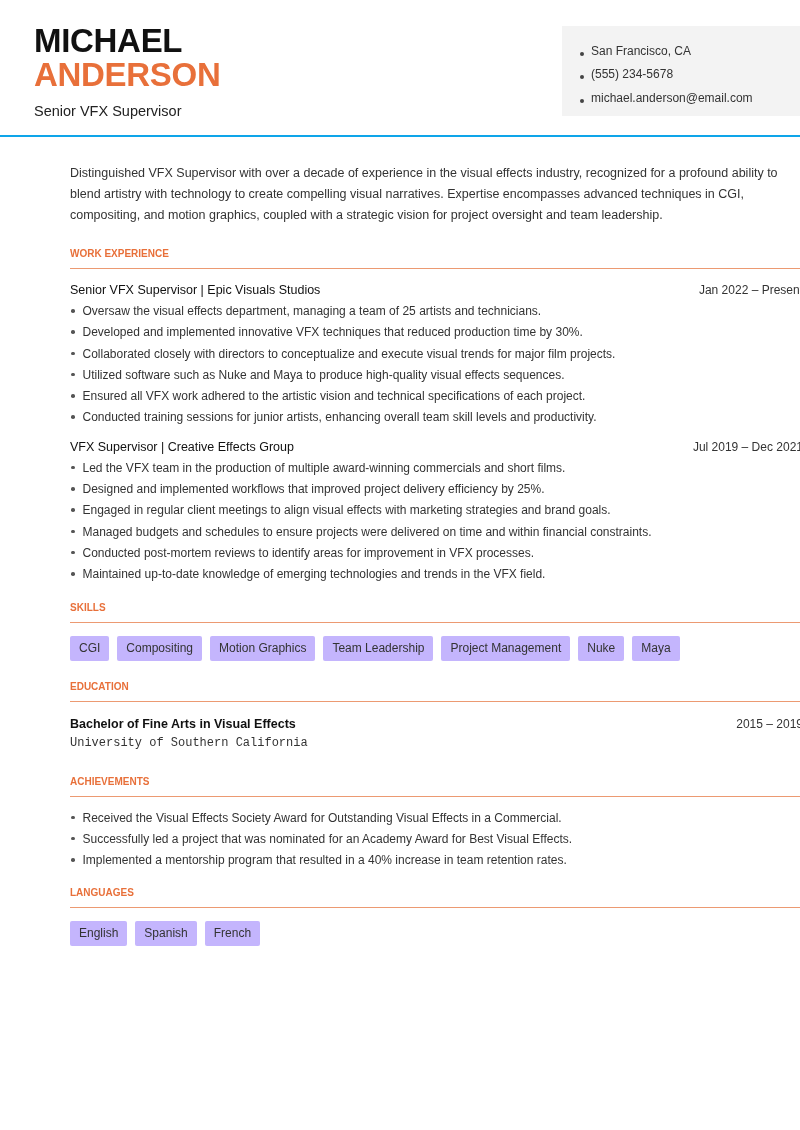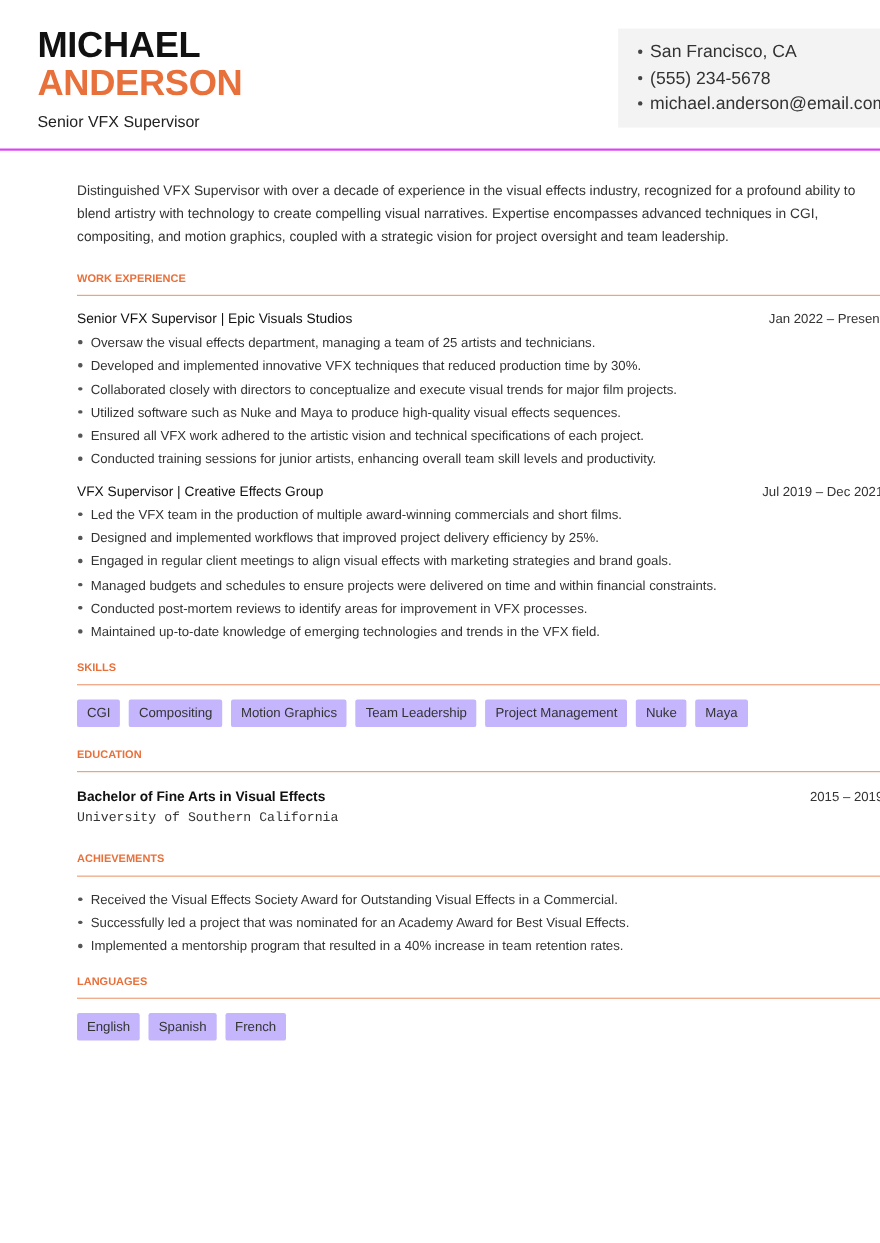--- a/index.html
+++ b/index.html
@@ -1,26 +1,26 @@
 <!DOCTYPE html>
 <html><head>
 <meta charset="utf-8">
 <style>
   * { box-sizing: border-box; margin: 0; padding: 0; }
   html, body { width: 800px; height: 1130px; background: #ffffff; }
   body { font-family: "Liberation Sans", sans-serif; color: #222; position: relative; overflow: hidden; }
 
-  .header { position: relative; height: 137px; border-bottom: 2px solid #d946ef; }
+  .header { position: relative; height: 137px; border-bottom: 2px solid #0ea5e9; }
   .name-block { position: absolute; left: 34px; top: 24px; }
   .first-name { font-size: 33px; font-weight: 700; color: #111; line-height: 33px; letter-spacing: -0.3px; }
   .last-name { font-size: 33px; font-weight: 700; color: #e8703a; line-height: 33px; margin-top: 1px; letter-spacing: -0.3px; }
   .job-title { font-size: 14.5px; color: #222; margin-top: 12px; }
 
   .contact-box { position: absolute; left: 562px; top: 26px; width: 238px; height: 90px; background: #f3f3f3; padding: 13px 0 0 18px; }
-  .contact-item { font-size: 16px; color: #333; height: 23.5px; display: flex; align-items: flex-start; }
+  .contact-item { font-size: 12px; color: #333; height: 23.5px; display: flex; align-items: center; }
   .bullet-dot { display: inline-block; width: 4px; height: 4px; background: #444; border-radius: 50%; margin-right: 7px; margin-top: 6px; flex-shrink: 0; }
 
   .content { position: absolute; left: 34px; top: 163px; width: 733px; margin-left: 36px; }
   .summary { font-size: 12.5px; line-height: 21px; color: #333; }
 
   .section-title { font-size: 10px; font-weight: 700; color: #e8703a; margin-top: 22px; padding-bottom: 9px; border-bottom: 1.5px solid #ec9a72; }
 
   .job-head { display: flex; justify-content: space-between; align-items: baseline; margin-top: 14px; }
   .job-role { font-size: 12.5px; font-weight: 400; color: #111; }
   .job-dates { font-size: 12px; color: #333; }

